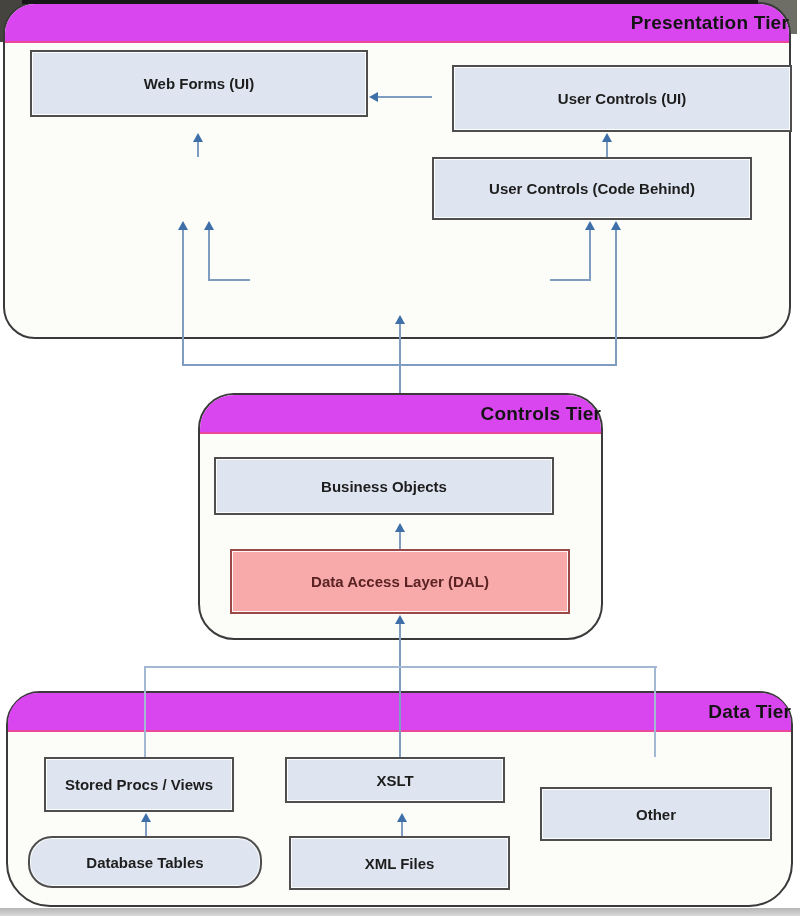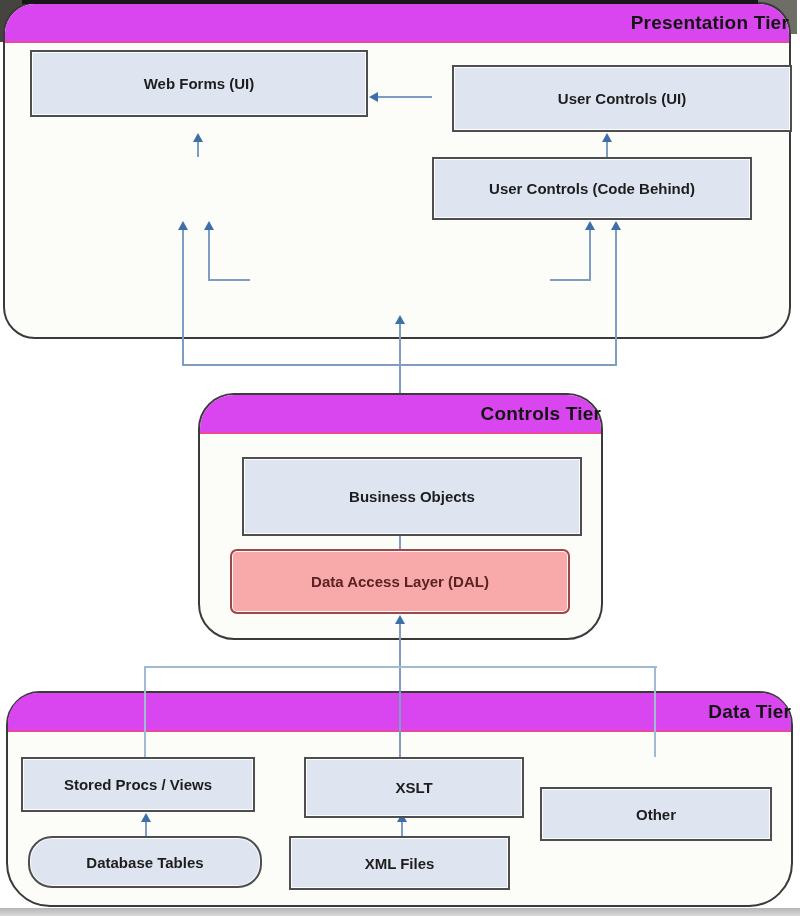--- a/index.html
+++ b/index.html
@@ -121,30 +121,30 @@
 
   <div class="node" style="left:30px;top:50px;width:338px;height:67px;">
     <span>Web Forms (UI)</span>
   </div>
   <div class="node" style="left:432px;top:65px;width:340px;height:67px;margin-left:20px;">
     <span>User Controls (UI)</span>
   </div>
   <div class="node" style="left:432px;top:157px;width:320px;height:63px;">
     <span>User Controls (Code Behind)</span>
   </div>
-  <div class="node" style="left:242px;top:457px;width:340px;height:79px;">
+  <div class="node" style="left:214px;top:457px;width:340px;height:58px;">
     <span>Business Objects</span>
   </div>
-  <div class="node red" style="left:230px;top:549px;width:340px;height:65px;border-radius:7px;">
+  <div class="node red" style="left:230px;top:549px;width:340px;height:65px;">
     <span>Data Access Layer (DAL)</span>
   </div>
-  <div class="node" style="left:21px;top:757px;width:234px;height:55px;">
+  <div class="node" style="left:44px;top:757px;width:190px;height:55px;">
     <span>Stored Procs / Views</span>
   </div>
-  <div class="node" style="left:304px;top:757px;width:220px;height:61px;justify-content:center;">
+  <div class="node" style="left:285px;top:757px;width:220px;height:46px;justify-content:center;">
     <span>XSLT</span>
   </div>
   <div class="node" style="left:540px;top:787px;width:232px;height:54px;">
     <span>Other</span>
   </div>
   <div class="node" style="left:28px;top:836px;width:234px;height:52px;border-radius:24px;">
     <span>Database Tables</span>
   </div>
   <div class="node" style="left:289px;top:836px;width:221px;height:54px;">
     <span>XML Files</span>

